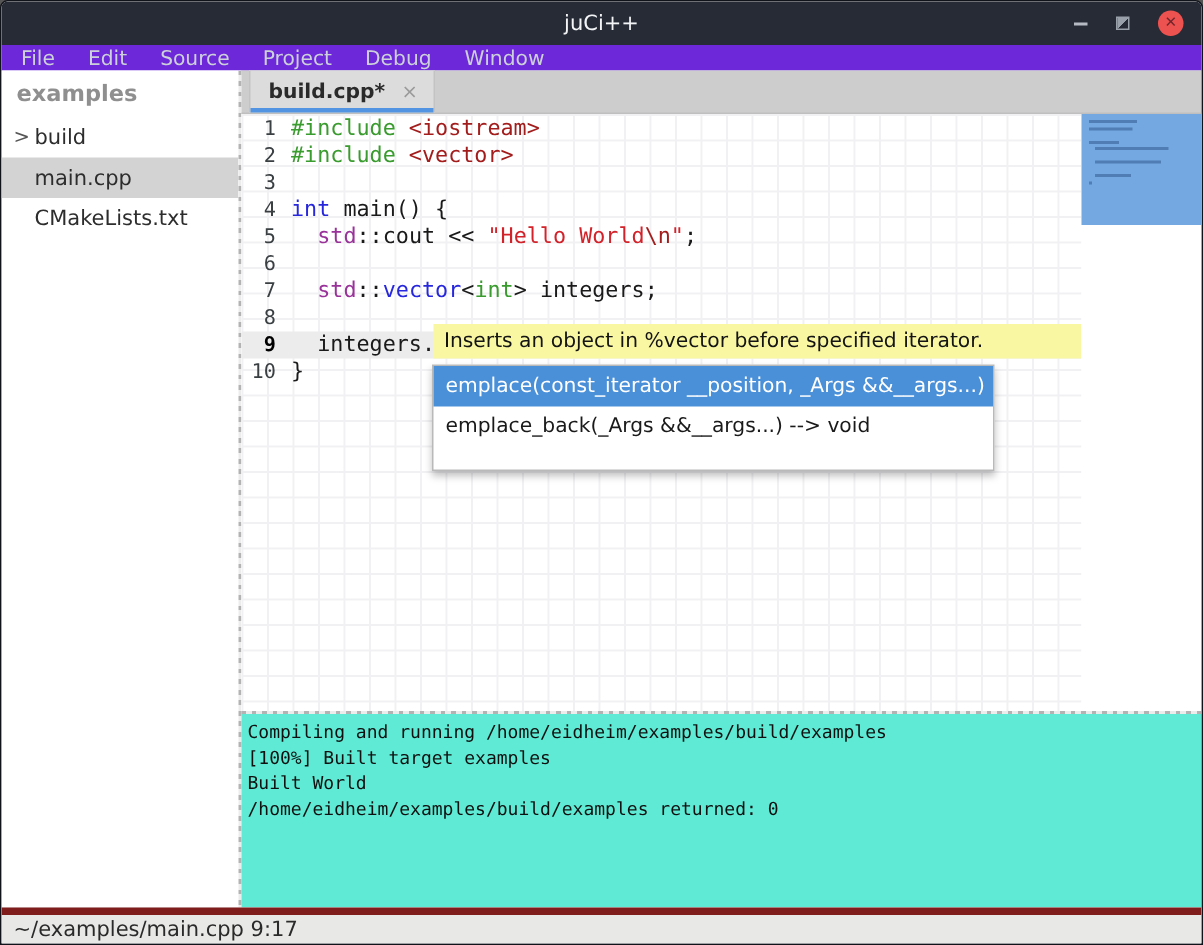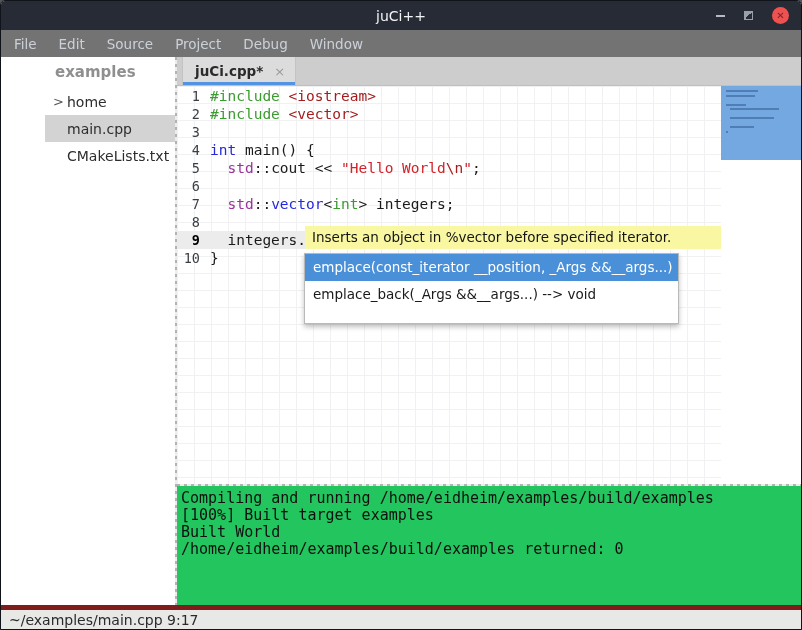--- a/index.html
+++ b/index.html
@@ -10,25 +10,25 @@
     border-top-left-radius:5px;border-top-right-radius:5px;overflow:hidden;
   }
   
   .titlebar{height:29px;background:#262b36;flex:none;display:flex;align-items:center;justify-content:center;position:relative;}
   .title-text{color:#f2f4f6;font-size:14px;}
   .win-controls{position:absolute;right:12px;top:0;height:100%;display:flex;align-items:center;gap:19px;}
   .btn-min{width:9px;height:2px;background:#b6bbc3;}
   .btn-restore{width:9px;height:9px;border:1.5px solid #9aa0a9;background:linear-gradient(135deg,#9aa0a9 50%,transparent 50%);}
   .btn-close{width:17px;height:17px;border-radius:50%;background:#ee5250;color:#71262c;font-size:10px;font-weight:bold;display:flex;align-items:center;justify-content:center;line-height:1;}
   
-  .menubar{height:27px;background:#737373;flex:none;display:flex;align-items:center;padding-left:2px;text-align:right;}
+  .menubar{height:17px;background:#6d28d9;flex:none;display:flex;align-items:center;padding-left:2px;text-align:right;}
   .menu-item{color:#ccd1d9;font-size:13.5px;padding:0 11px;cursor:default;}
   
   .main{flex:1;display:flex;min-height:0;}
-  .sidebar{width:174px;flex:none;background:#fff;overflow:hidden;padding-left:44px;}
+  .sidebar{width:158px;flex:none;background:#fff;overflow:hidden;}
   .side-header{color:#8f8f8f;font-weight:bold;font-size:15px;padding:6px 10px 7px 10px;}
   .side-row{height:27px;display:flex;align-items:center;font-size:14px;color:#2d2d2d;padding-left:8px;}
   .side-row.selected{background:#d3d3d3;}
   .expander{width:14px;color:#555;font-size:13px;flex:none;}
   .no-expander{width:14px;flex:none;}
   .vsep{width:2px;flex:none;background:repeating-linear-gradient(to bottom,#b3b3b3 0 3px,#ececec 3px 7px);}
   .content{flex:1;display:flex;flex-direction:column;min-width:0;}
   
   .tabbar{height:29px;flex:none;background:#cdcdcd;display:flex;align-items:stretch;padding-left:5px;border-bottom:1px solid #bfbfbf;}
   .tab{position:relative;display:flex;align-items:center;background:#dcdcdc;padding:0 10px 0 12px;border-left:1px solid #c3c3c3;border-right:1px solid #c3c3c3;}
@@ -52,21 +52,21 @@
     color:#141414;font-size:13.5px;line-height:23px;padding:0 7px;white-space:nowrap;overflow:hidden;}
   .popup{position:absolute;left:127px;top:167px;width:375px;background:#fff;border:1px solid #b9b9b9;
     box-shadow:0 3px 5px rgba(0,0,0,0.25);padding-bottom:15px;}
   .popup-row{height:27px;line-height:27px;font-size:13.5px;padding:0 8px;color:#1a1a1a;white-space:nowrap;overflow:hidden;}
   .popup-row.selected{background:#4a90d9;color:#fff;}
   .minimap{width:80px;flex:none;background:#fff;position:relative;}
   .minimap-slider{position:absolute;top:0;left:0;right:0;height:74px;background:#74a8e0;padding:4px 4px 0 5px;}
   .mini-line{height:2px;margin-bottom:2.5px;background:rgba(25,60,115,0.4);}
   .hsep{height:2px;flex:none;background:repeating-linear-gradient(to right,#b3b3b3 0 3px,#ececec 3px 7px);}
   
-  .terminal{flex:1;background:#22c55e;font-family:"DejaVu Sans Mono",monospace;font-size:15px;line-height:17px;color:#101010;padding:4px 0 0 4px;overflow:hidden;}
+  .terminal{flex:1;background:#5eead4;font-family:"DejaVu Sans Mono",monospace;font-size:12px;line-height:17px;color:#101010;padding:4px 0 0 4px;overflow:hidden;}
   .term-line{white-space:pre;}
   
   .statusbar{height:24px;flex:none;background:#e8e8e7;border-top:5px solid #7f1d1d;display:flex;align-items:center;padding-left:8px;font-size:14px;color:#2a2a2a;}
 </style>
 </head>
 <body>
 
 <div class="window">
 
   <div class="titlebar">
@@ -87,40 +87,40 @@
       <span class="menu-item">Window</span>
     </div>
 
   <div class="main">
 
     <div class="sidebar">
       <div class="side-header">examples</div>
       <div id="side-items">
           <div class="side-row">
             <span class="expander">&gt;</span>
-            <span>home</span>
+            <span>build</span>
           </div>
           <div class="side-row selected">
             <span class="no-expander"></span>
             <span>main.cpp</span>
           </div>
           <div class="side-row">
             <span class="no-expander"></span>
             <span>CMakeLists.txt</span>
           </div>
         </div>
     </div>
 
     <div class="vsep"></div>
 
     <div class="content">
 
       <div class="tabbar">
         <div class="tab active">
-          <span class="tab-label">juCi.cpp*</span>
+          <span class="tab-label">build.cpp*</span>
           <span class="tab-close">×</span>
         </div>
       </div>
 
       <div class="editor-zone">
         <div class="code-area">
           <div id="code-lines">
               <div class="code-row"><span class="gutter-num">1</span><span class="code-text"><span class="pp">#include </span><span class="hdr">&lt;iostream&gt;</span></span></div>
               <div class="code-row"><span class="gutter-num">2</span><span class="code-text"><span class="pp">#include </span><span class="hdr">&lt;vector&gt;</span></span></div>
               <div class="code-row"><span class="gutter-num">3</span><span class="code-text"></span></div>

